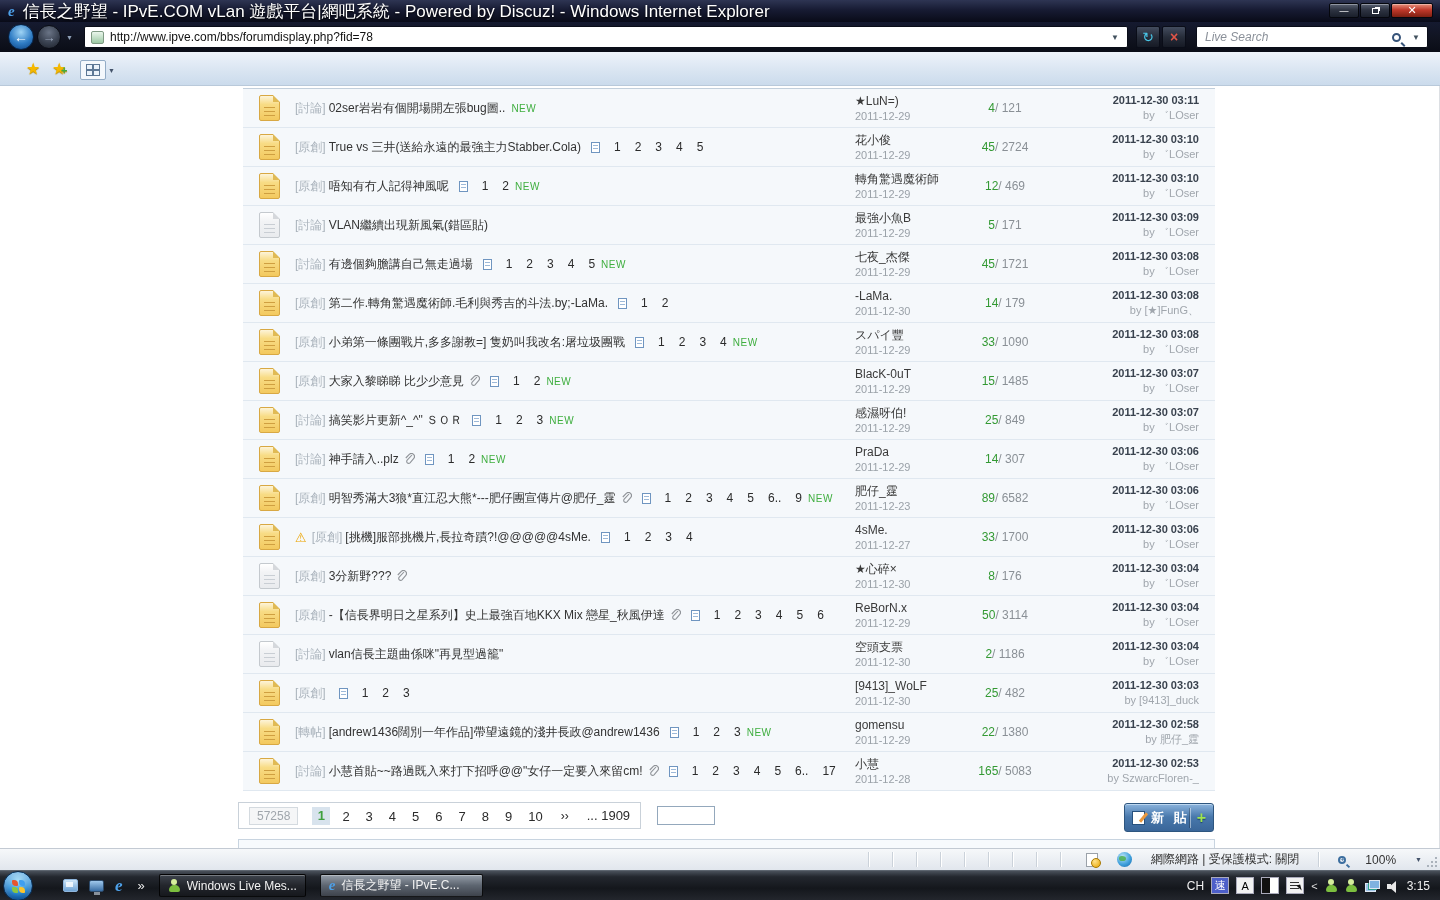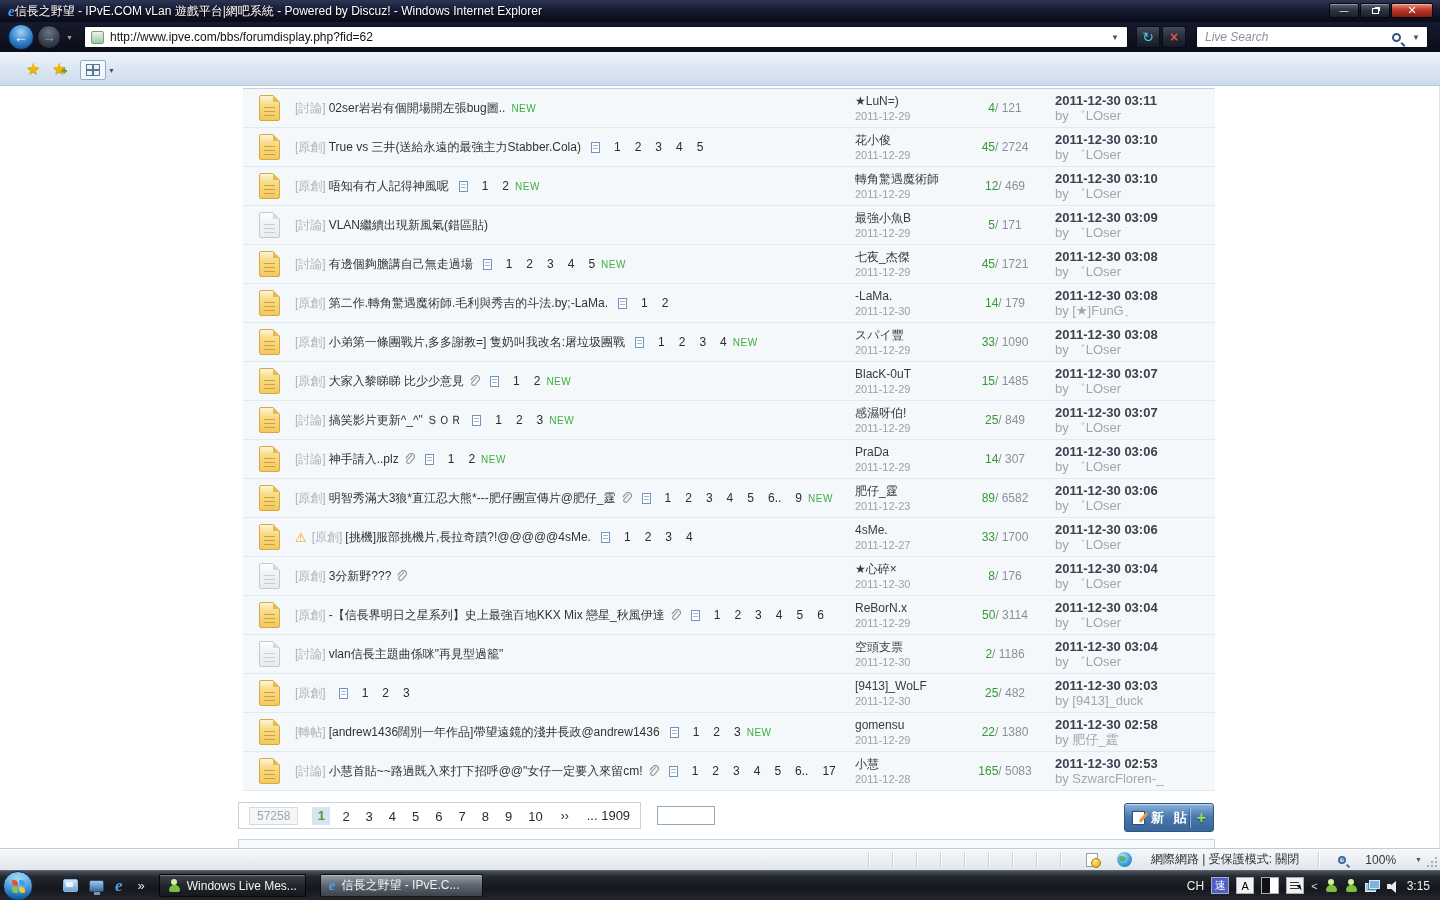--- a/index.html
+++ b/index.html
@@ -5,21 +5,21 @@
   * { margin:0; padding:0; box-sizing:border-box; }
   html,body { width:1440px; height:900px; overflow:hidden;
     font-family:"Liberation Sans","DejaVu Sans",sans-serif; background:#fff; }
 
   
   #titlebar { position:absolute; left:0; top:0; width:1440px; height:22px;
     background:linear-gradient(#2e3553,#171b33 45%,#090b18); display:flex; align-items:center; }
   .ie-e { font-family:"Liberation Serif",serif; font-style:italic; font-weight:bold;
     color:#4da0e8; font-size:15px; line-height:1; }
   #titlebar .ie-e { margin-left:8px; }
-  #title-text { color:#fff; font-size:12px; text-shadow:0 1px 2px #000; }
+  #title-text { color:#fff; font-size:17px; margin-left:8px; text-shadow:0 1px 2px #000; }
   #winbtns { position:absolute; right:7px; top:3px; display:flex; gap:1px; }
   .wbtn { width:30px; height:15px; border:1px solid #05070d; border-radius:2px;
     background:linear-gradient(#5a6273,#2e3442 45%,#1a1f2b);
     box-shadow:inset 0 1px rgba(255,255,255,.35); color:#fff; font-size:9px;
     display:flex; align-items:center; justify-content:center; }
   .wbtn.close { width:42px; background:linear-gradient(#e8917d,#c0392b 45%,#7e1f12); font-size:11px; }
   .restore-glyph { width:7px; height:6px; border:1px solid #fff; box-shadow:2px -2px 0 -1px #fff; }
 
   
   #addrbar { position:absolute; left:0; top:22px; width:1440px; height:30px;
@@ -126,21 +126,21 @@
     background:repeating-linear-gradient(#9db9d8 0 1px,transparent 1px 3px); }
   .plink { color:#2b2b2b; margin-left:14px; }
   .newtag { color:#3fae3f; font-size:10px; margin-left:6px; letter-spacing:.5px; }
   .cell-author { width:100px; padding-top:4px; font-size:12px; }
   .auth-name { color:#3a3a3a; text-decoration:none; display:block; line-height:16px;
     white-space:nowrap; overflow:hidden; }
   .auth-date { color:#9aa1a8; font-size:11px; line-height:15px; }
   .cell-nums { width:100px; display:flex; align-items:center; justify-content:center; font-size:12px; }
   .replies { color:#339933; }
   .views { color:#8a9096; }
-  .cell-last { width:160px; padding:4px 16px 0 0; text-align:left; font-size:13px; }
+  .cell-last { width:160px; padding:4px 16px 0 0; text-align:right; font-size:11px; }
   .last-date { color:#39424e; font-weight:bold; line-height:15px; }
   .last-by { color:#a0a6ad; line-height:15px; white-space:nowrap; }
   .last-by a { color:#a0a6ad; text-decoration:none; }
 
   
   #pagination { position:absolute; left:222px; top:716px; display:flex; align-items:center; }
   #pag-box { display:inline-flex; align-items:center; border:1px solid #c9d1d9; background:#fff; padding:3px 10px; height:27px; }
   #pag-total { border:1px solid #d4dadf; background:#f5f6f7; color:#a0a6ac; font-size:12px; padding:1px 7px; margin-right:10px; }
   #pag-current { background:#d8e3ed; color:#3fa03f; font-weight:bold; font-size:13px; width:18px; height:18px;
     line-height:18px; text-align:center; margin:0 4px; }
@@ -254,21 +254,21 @@
     <div class="wbtn close">✕</div>
   </div>
 </div>
 
 <div id="addrbar">
   <div id="back-btn" class="navcircle">←</div>
   <div id="fwd-btn" class="navcircle">→</div>
   <div id="nav-drop">▼</div>
   <div id="addr-field">
     <span id="addr-favicon"></span>
-    <span id="addr-url">http://www.ipve.com/bbs/forumdisplay.php?fid=62</span>
+    <span id="addr-url">http://www.ipve.com/bbs/forumdisplay.php?fid=78</span>
     <span id="addr-drop">▼</span>
   </div>
   <div id="refresh-btn" class="addr-sq">↻</div>
   <div id="stop-btn" class="addr-sq">×</div>
   <div id="search-box">
     <span id="search-text">Live Search</span>
     <span class="mag"></span>
     <span id="search-drop">▼</span>
   </div>
 </div>

